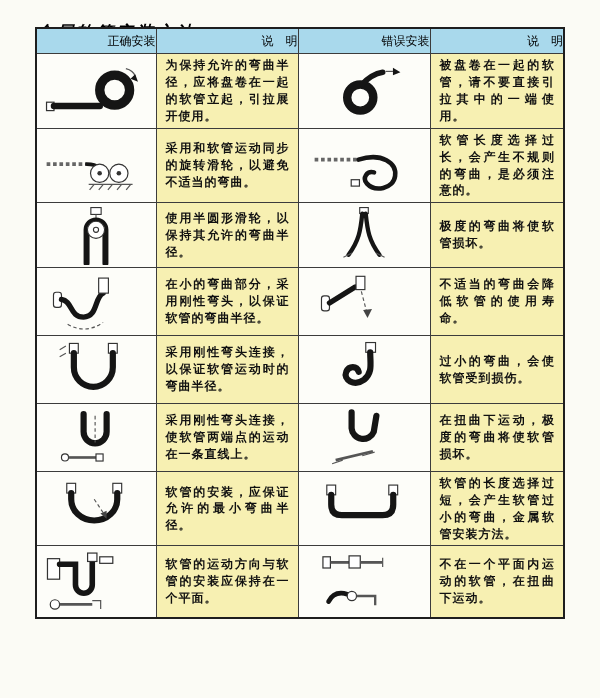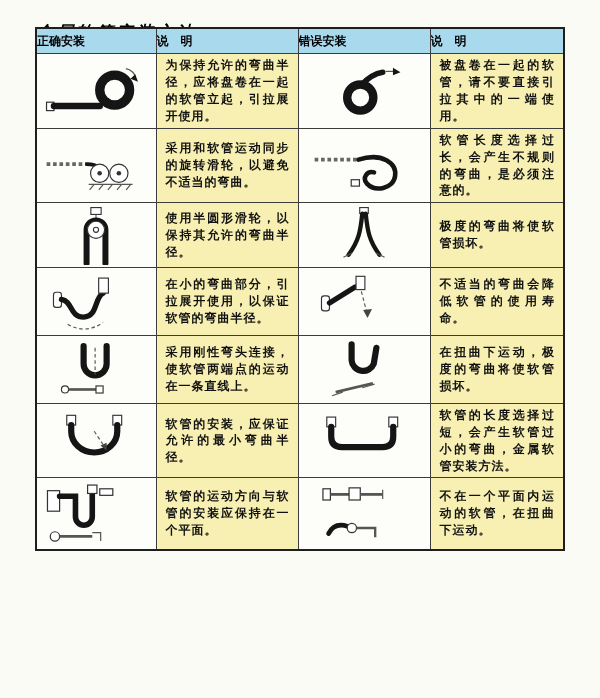--- a/index.html
+++ b/index.html
@@ -17,21 +17,21 @@
   }
   table.grid {
     position:absolute; left:35px; top:27px;
     width:528px; border-collapse:collapse; table-layout:fixed;
     border:2px solid #1e1e1e;
     background:#fdfdf9;
   }
   table.grid td, table.grid th { border:1px solid #3c3c3c; padding:0; overflow:hidden; }
   th.hdr {
     background:#a9d9ec; height:24px;
-    font-size:12px; font-weight:bold; text-align:left; color:#000;
+    font-size:12px; font-weight:normal; text-align:right; color:#000;
   }
   td.cell-img { background:#fdfdf9; text-align:center; vertical-align:middle; }
   td.cell-desc { background:#f7f0b2; vertical-align:middle;margin-top:12px; }
   .desc {
     font-size:12px; font-weight:bold; line-height:1.4;
     letter-spacing:1px; text-align:justify;
     padding:3px 8px 3px 9px;
   }
   svg.ill { display:block; margin:0 auto; }
   .hz { fill:none; stroke:#151515; stroke-width:7; stroke-linecap:round; }
@@ -143,36 +143,58 @@
   <tr style="height:68px">
     <td class="cell-img">
       <svg class="ill" viewBox="0 0 120 70" width="112" height="62">
         <rect class="fit" x="12" y="24" width="9" height="17" rx="3"></rect>
         <path class="hm" d="M21 32 C34 34 30 52 46 52 C62 52 58 30 68 25" style="stroke-width:6"></path>
         <rect class="fit" x="63" y="8" width="11" height="17"></rect>
         <path class="thin dash" d="M28 60 Q48 72 68 58"></path>
       </svg>
     </td>
     <td class="cell-desc">
-      <div class="desc">在小的弯曲部分，引拉展开使用，以保证软管的弯曲半径。</div>
+      <div class="desc">在小的弯曲部分，采用刚性弯头，以保证软管的弯曲半径。</div>
     </td>
     <td class="cell-img">
       <svg class="ill" viewBox="0 0 120 70" width="112" height="62">
         <rect class="fit" x="12" y="28" width="9" height="17" rx="3"></rect>
         <path class="hm" d="M21 36 L50 18" style="stroke-width:6"></path>
         <rect class="fit" x="51" y="6" width="10" height="15"></rect>
         <path class="thin dash" d="M57 23 L63 46"></path>
         <polygon points="64,53 59,44 69,43" fill="#444"></polygon>
       </svg>
     </td>
     <td class="cell-desc">
       <div class="desc">不适当的弯曲会降低软管的使用寿命。</div>
     </td>
   </tr>
 
+  <tr style="height:68px">
+    <td class="cell-img">
+      <svg class="ill" viewBox="0 0 120 70" width="112" height="62">
+        <rect class="fit" x="30" y="5" width="10" height="11"></rect>
+        <rect class="fit" x="74" y="5" width="10" height="11"></rect>
+        <path class="hz" d="M35 16 V32 A22 22 0 0 0 79 32 V16"></path>
+        <path class="thin" d="M26 8 l-7 4 M26 16 l-7 4"></path>
+      </svg>
+    </td>
+    <td class="cell-desc">
+      <div class="desc">采用刚性弯头连接，以保证软管运动时的弯曲半径。</div>
+    </td>
+    <td class="cell-img">
+      <svg class="ill" viewBox="0 0 120 70" width="112" height="62">
+        <rect class="fit" x="62" y="4" width="11" height="11"></rect>
+        <path class="hz" d="M67 15 C67 28 70 38 60 46 C49 54 36 46 40 37 C43 30 52 30 54 37"></path>
+      </svg>
+    </td>
+    <td class="cell-desc">
+      <div class="desc">过小的弯曲，会使软管受到损伤。</div>
+    </td>
+  </tr>
 
   <tr style="height:68px">
     <td class="cell-img">
       <svg class="ill" viewBox="0 0 120 70" width="112" height="62">
         <path class="hz" d="M46 8 V28 A13 13 0 0 0 72 28 V8"></path>
         <path class="thin dash" d="M59 10 V40"></path>
         <circle class="fit" cx="25" cy="57" r="4"></circle>
         <path class="thin" d="M29 57 H60" style="stroke-width:3"></path>
         <rect class="fit" x="60" y="53" width="8" height="8"></rect>
       </svg>

